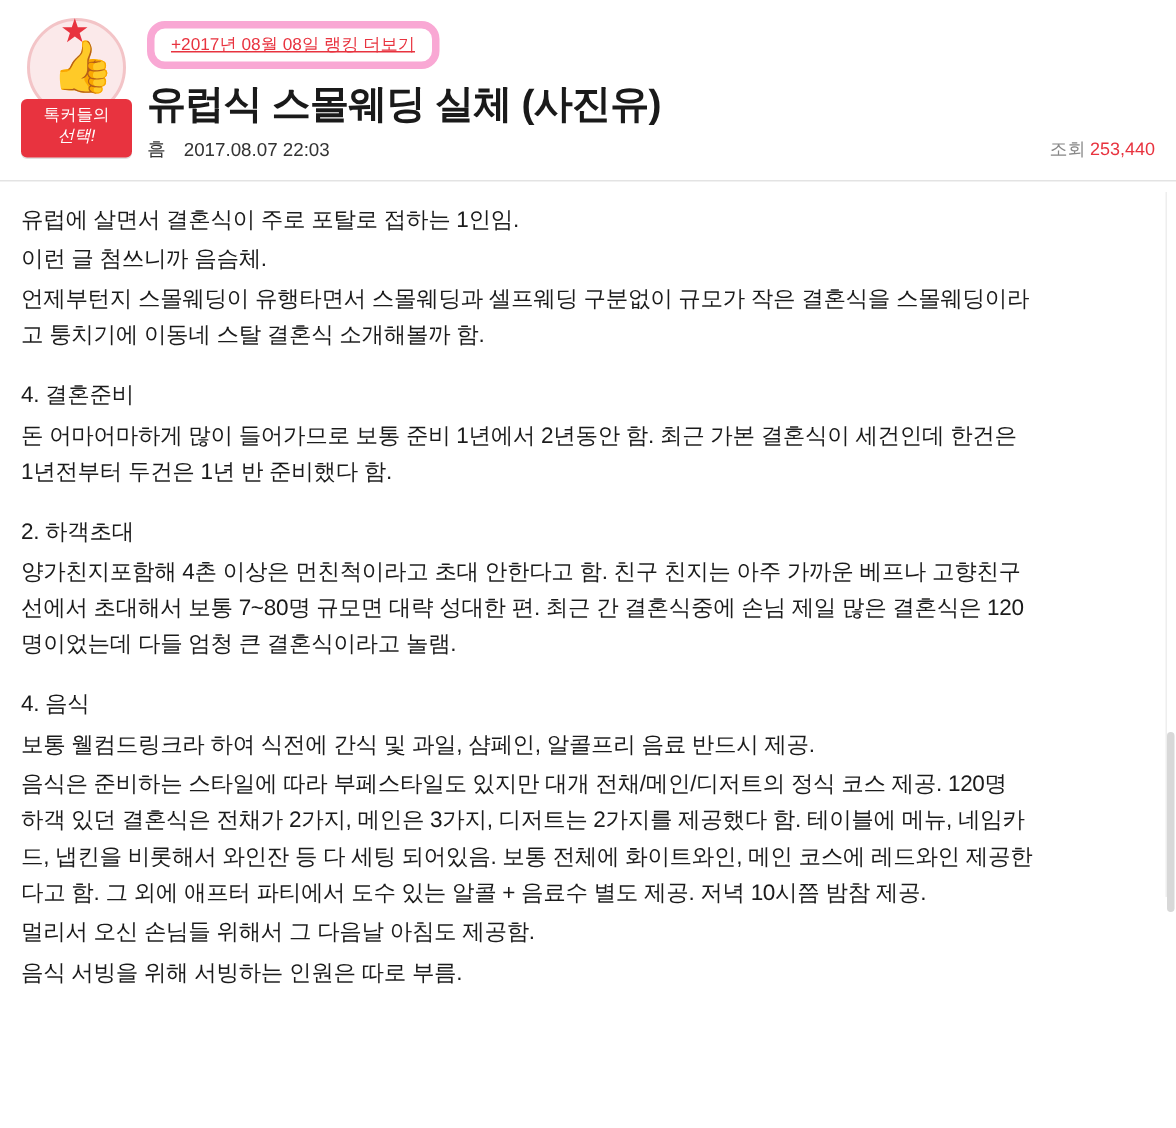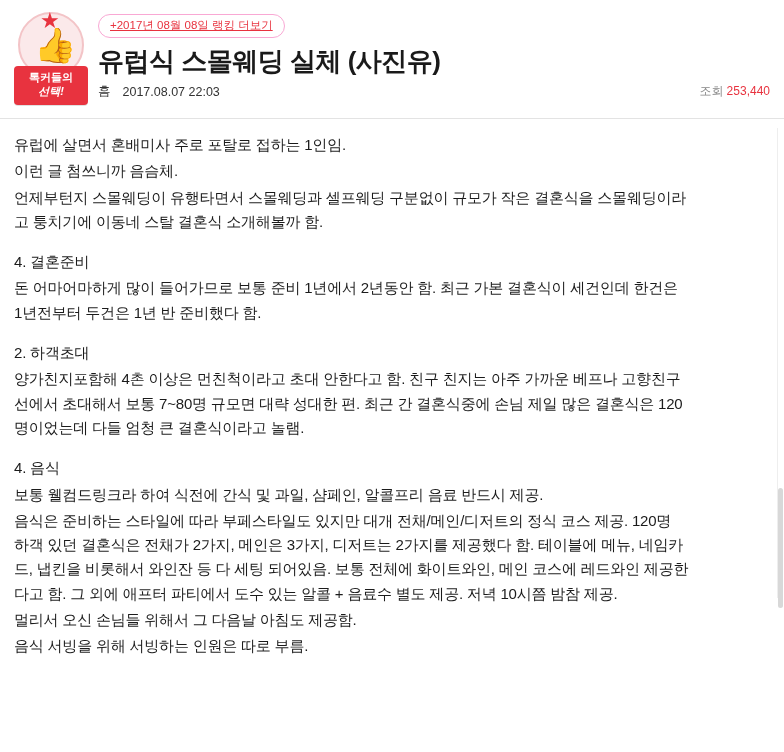--- a/index.html
+++ b/index.html
@@ -63,38 +63,38 @@
     color: #e8333f;
   }
   .badge-ribbon {
     position: absolute;
     left: 0;
     top: 56px;
     width: 74px;
     background: #e8333f;
     color: #ffffff;
     font-size: 11px;
-    font-weight: bold;
+    font-weight: normal;
     text-align: center;
     padding: 5px 2px 6px 2px;
     border-radius: 4px;
     line-height: 1.25;
     box-shadow: 0 1px 0 rgba(0,0,0,.12);
   }
   .badge-ribbon .l2 { font-style: italic; }
 
   .header-main {
     flex: 1 1 auto;
     padding-top: 2px;
     min-width: 0;
   }
 
   .ranking-pill {
     display: inline-block;
-    border: 1px solid #f9a8d4;
+    border: 5px solid #f9a8d4;
     border-radius: 12px;
     color: #e8333f;
     background: #ffffff;
     font-size: 11.5px;
     padding: 3px 11px 4px 11px;
     margin: 2px 0 6px 0;
     white-space: nowrap;
   }
 
   .post-title {
@@ -186,21 +186,21 @@
           <span class="meta-right">
             <span>조회</span><span class="meta-views-num">253,440</span>
           </span>
         </div>
       </div>
 
     </div>
   </div>
 
   <div class="content">
-    <p class="para">유럽에 살면서 혼배미사 주로 포탈로 접하는 1인임.</p>
+    <p class="para">유럽에 살면서 결혼식이 주로 포탈로 접하는 1인임.</p>
     <p class="para">이런 글 첨쓰니까 음슴체.</p>
     <p class="para">언제부턴지 스몰웨딩이 유행타면서 스몰웨딩과 셀프웨딩 구분없이 규모가 작은 결혼식을 스몰웨딩이라
 고 퉁치기에 이동네 스탈 결혼식 소개해볼까 함.</p>
     <p class="para gap">4. 결혼준비</p>
     <p class="para">돈 어마어마하게 많이 들어가므로 보통 준비 1년에서 2년동안 함. 최근 가본 결혼식이 세건인데 한건은
 1년전부터 두건은 1년 반 준비했다 함.</p>
     <p class="para gap">2. 하객초대</p>
     <p class="para">양가친지포함해 4촌 이상은 먼친척이라고 초대 안한다고 함. 친구 친지는 아주 가까운 베프나 고향친구
 선에서 초대해서 보통 7~80명 규모면 대략 성대한 편. 최근 간 결혼식중에 손님 제일 많은 결혼식은 120
 명이었는데 다들 엄청 큰 결혼식이라고 놀램.</p>

